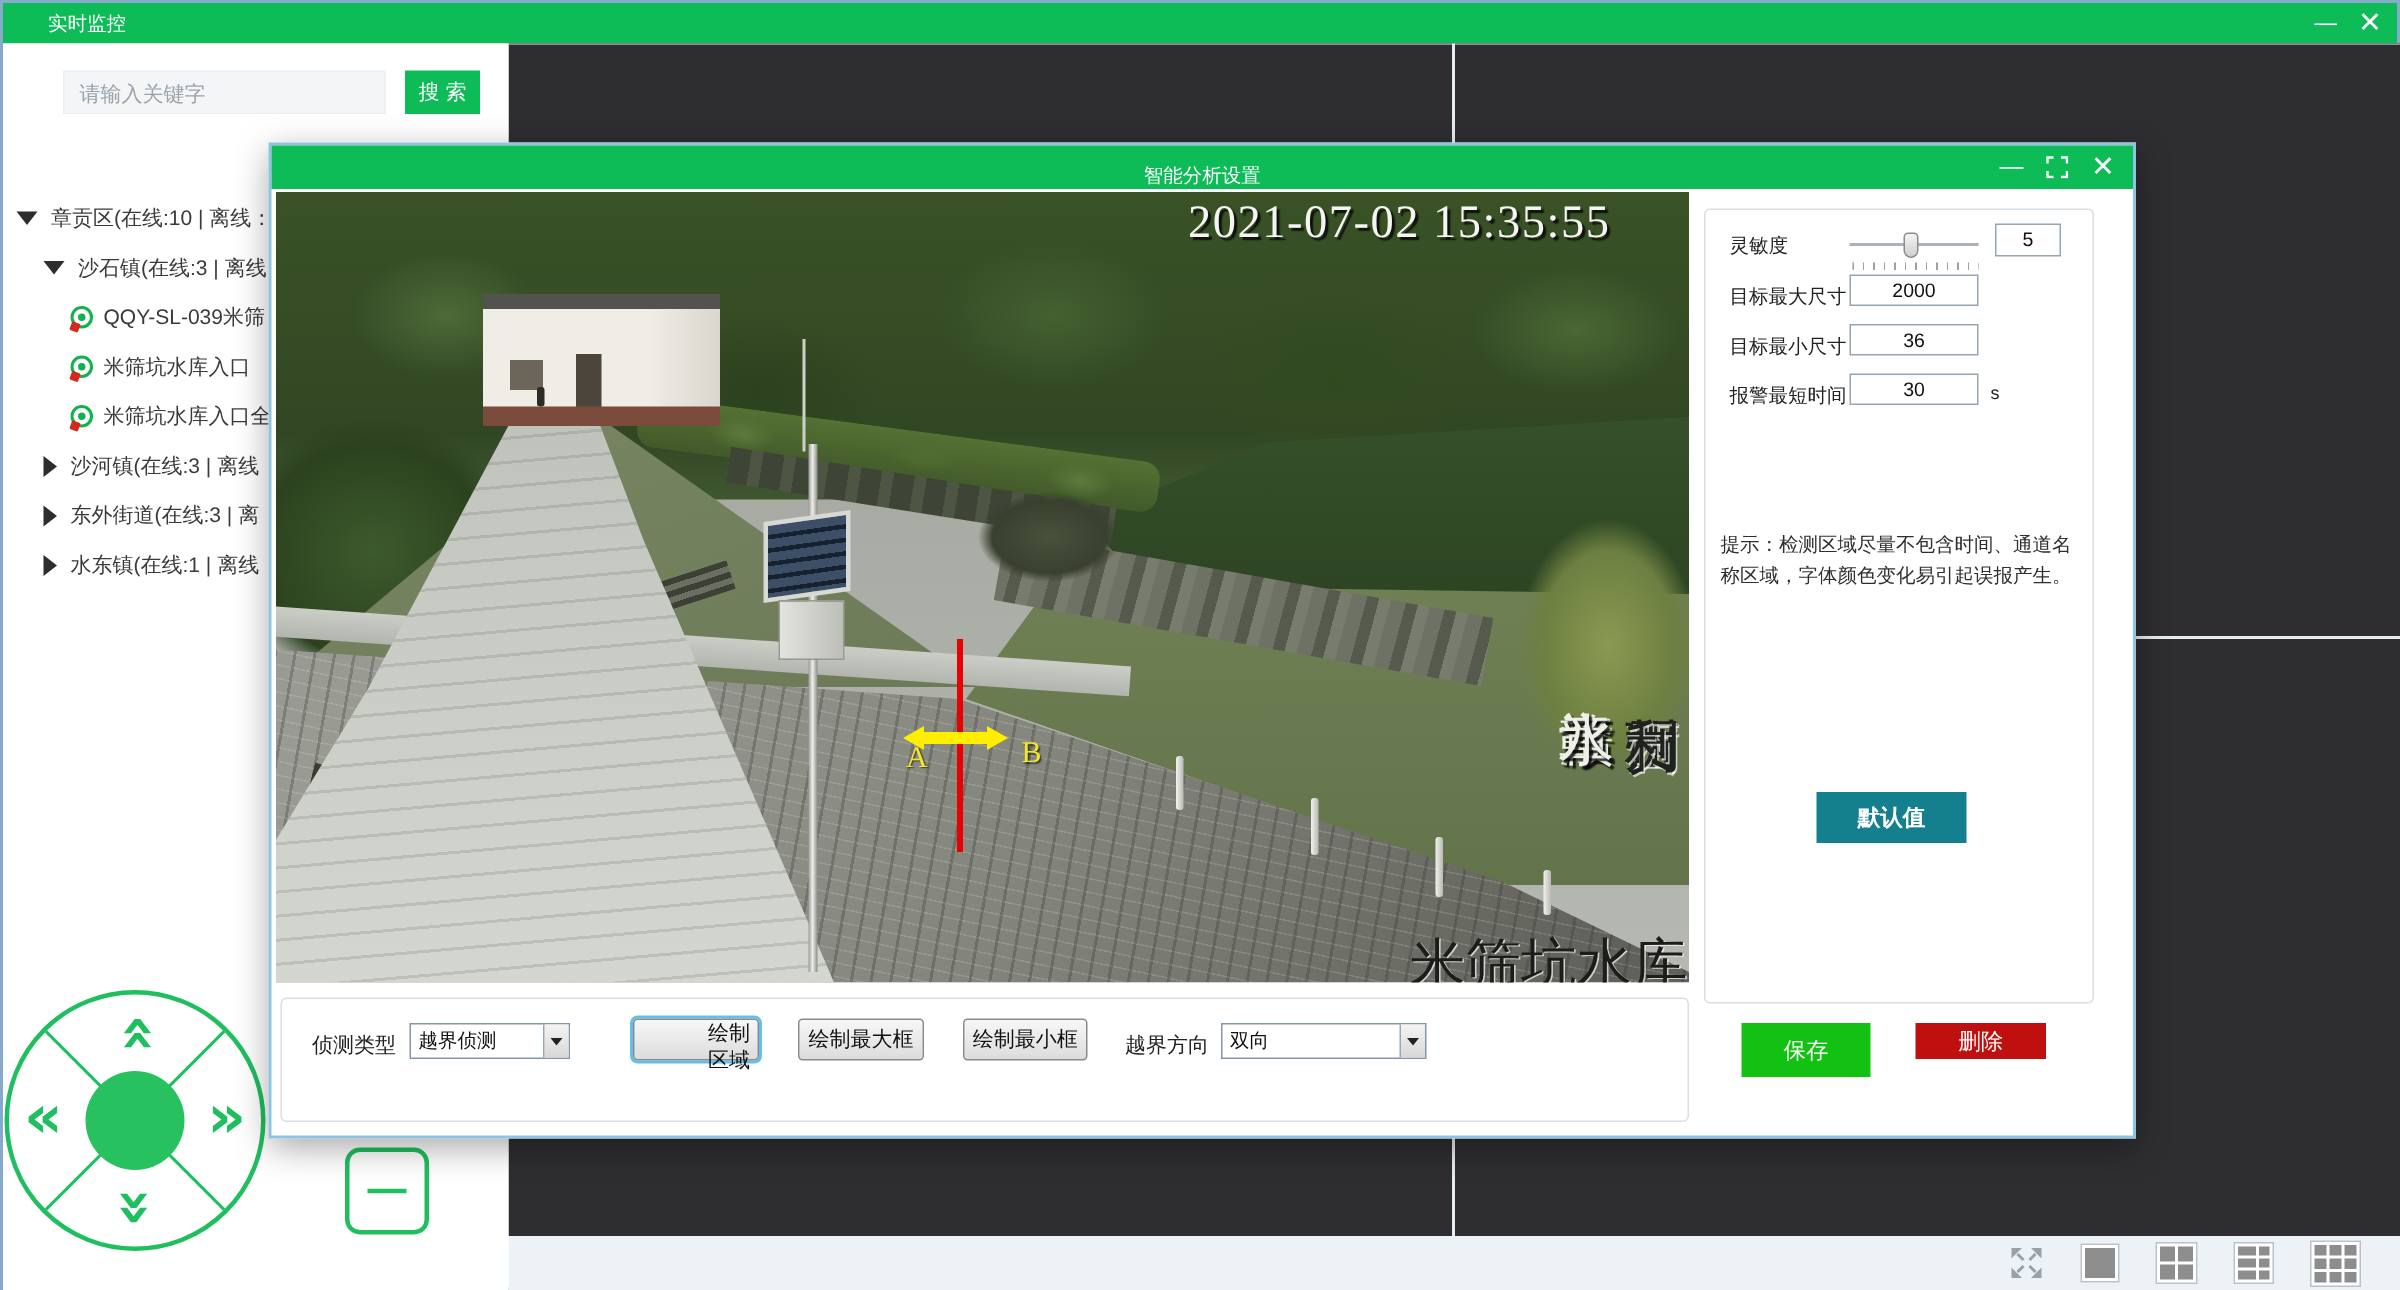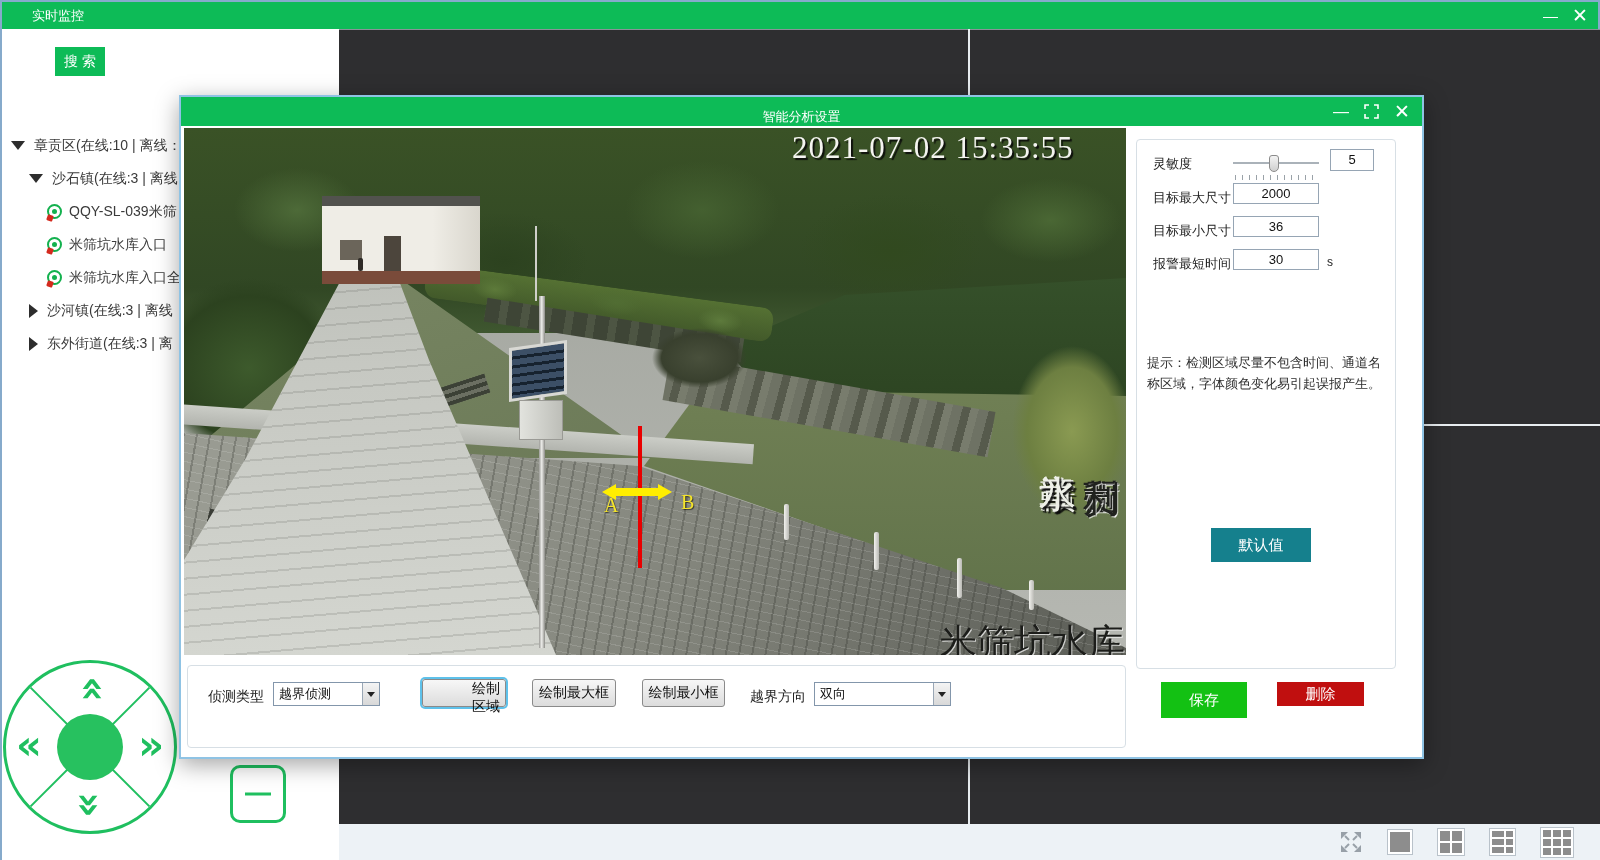--- a/index.html
+++ b/index.html
@@ -155,21 +155,21 @@
   .set-label { position:absolute; left:16px; top:3px; font-size:13px; color:#222; }
   .num-input { position:absolute; left:96px; width:86px; height:21px; border:1px solid #96a5b4; font-size:13px; text-align:center; color:#111; outline:none; background:#fff; }
   .slider-wrap { position:absolute; left:96px; top:3px; width:86px; height:16px; }
   .slider-track { position:absolute; left:0; top:7px; width:86px; height:2px; background:#aab2b9; }
   .slider-thumb { position:absolute; left:36px; top:0; width:10px; height:17px; background:linear-gradient(180deg,#f4f4f4,#cfcfcf); border:1px solid #8b8b8b; border-radius:3px 3px 5px 5px; }
   .slider-ticks { position:absolute; left:2px; top:20px; width:84px; height:5px;
     background:repeating-linear-gradient(90deg,#9aa2a8 0 1px, rgba(0,0,0,0) 1px 7px); }
   .val-box { position:absolute; left:193px; top:-3px; width:44px; height:22px; border:1px solid #96a5b4; font-size:13px; text-align:center; line-height:20px; color:#111; background:#fff; }
   .unit { position:absolute; left:190px; top:3px; font-size:12px; color:#222; }
   .hint { position:absolute; left:10px; top:212px; width:240px; font-size:13px; color:#2e2e2e; line-height:21px; }
-  .default-btn { position:absolute; left:74px; top:388px; width:100px; height:34px; background:#15808d; color:#fff; border:none; font-size:15px; cursor:pointer; }
+  .default-btn { position:absolute; left:74px; top:388px; width:100px; height:34px; background:#15808d; color:#fff; border:none; font-size:15px; cursor:pointer;font-weight:bold; }
 
   
   .controls-box { position:absolute; left:6px; top:568px; width:939px; height:83px; border:1px solid #d7dfe5; border-radius:4px; background:#fff; }
   .ctl-label { position:absolute; top:22px; font-size:14px; color:#222; }
   .combo { position:absolute; top:16px; height:24px; background:#fff; border:1px solid #8396ab; display:flex; align-items:center; }
   .combo .txt { font-size:13px; color:#111; padding-left:5px; flex:1; }
   .combo .dd { width:17px; height:100%; border-left:1px solid #9aa7b5; background:linear-gradient(180deg,#f4f4f4,#d8d8d8); display:flex; align-items:center; justify-content:center; }
   .combo .dd::after { content:""; width:0; height:0; border-left:4px solid transparent; border-right:4px solid transparent; border-top:5px solid #222; }
   .win-btn { position:absolute; top:13px; height:28px; border:1px solid #8a8a8a; border-radius:3px; background:linear-gradient(180deg,#f7f7f7,#dcdcdc); font-size:14px; color:#111; cursor:pointer; }
   .win-btn.focused { box-shadow:0 0 0 2px #5ec1ea;padding-left:44px; }
@@ -241,20 +241,21 @@
           <i></i>
           <i></i>
           <i></i>
           <i></i>
         </span>
     </div>
   </div>
 
   <div class="sidebar">
     <div class="search-row">
+      <input class="search-input" placeholder="请输入关键字" style="">
       <button class="search-btn">搜 索</button>
     </div>
     <div class="tree">
       <div class="tree-row lvl0">
         <span class="tri down"></span>
         <span>章贡区(在线:10 | 离线：</span>
       </div>
       <div class="tree-row lvl1">
         <span class="tri down"></span>
         <span>沙石镇(在线:3 | 离线</span>
@@ -271,20 +272,24 @@
         <span class="cam-ico"></span>
         <span>米筛坑水库入口全</span>
       </div>
       <div class="tree-row lvl1">
         <span class="tri right"></span>
         <span>沙河镇(在线:3 | 离线</span>
       </div>
       <div class="tree-row lvl1">
         <span class="tri right"></span>
         <span>东外街道(在线:3 | 离</span>
+      </div>
+      <div class="tree-row lvl1">
+        <span class="tri right"></span>
+        <span>水东镇(在线:1 | 离线</span>
       </div>
     </div>
 
     <div class="ptz">
       <span class="diag d1"></span>
       <span class="diag d2"></span>
       <span class="chev c-up">»</span>
       <span class="chev c-down">»</span>
       <span class="chev c-left">«</span>
       <span class="chev c-right">»</span>

